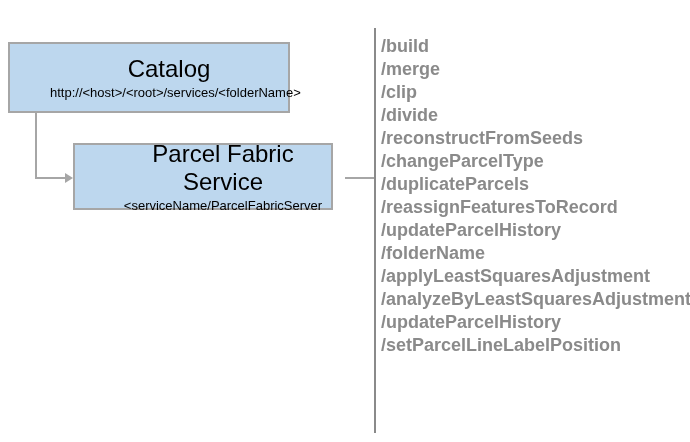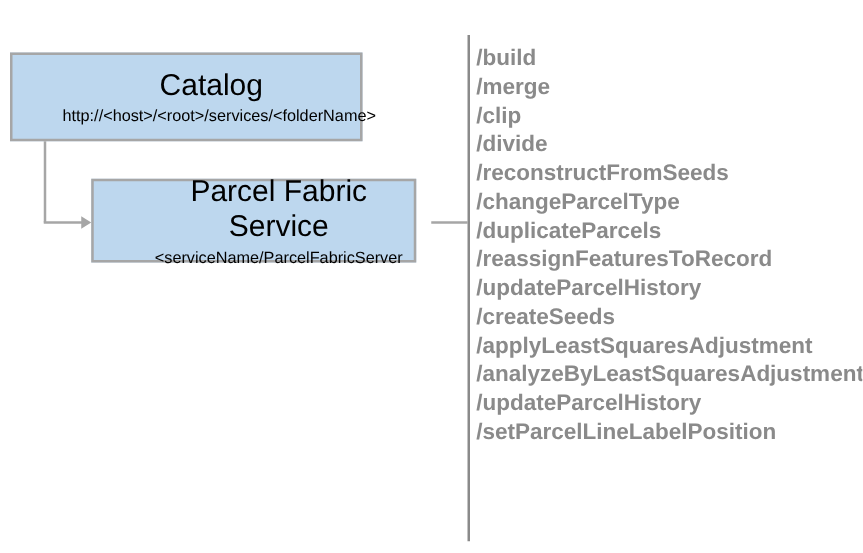--- a/index.html
+++ b/index.html
@@ -144,21 +144,21 @@
       <li class="endpoint">/changeParcelType</li>
 
       <li class="endpoint">/duplicateParcels</li>
 
 
 
       <li class="endpoint">/reassignFeaturesToRecord</li>
 
       <li class="endpoint">/updateParcelHistory</li>
 
-      <li class="endpoint">/createSeeds</li>
+      <li class="endpoint">/folderName</li>
 
       <li class="endpoint">/applyLeastSquaresAdjustment</li>
 
       <li class="endpoint">/analyzeByLeastSquaresAdjustment</li>
 
       <li class="endpoint">/updateParcelHistory</li>
 
 
       <li class="endpoint">/setParcelLineLabelPosition</li>
     </ul>

